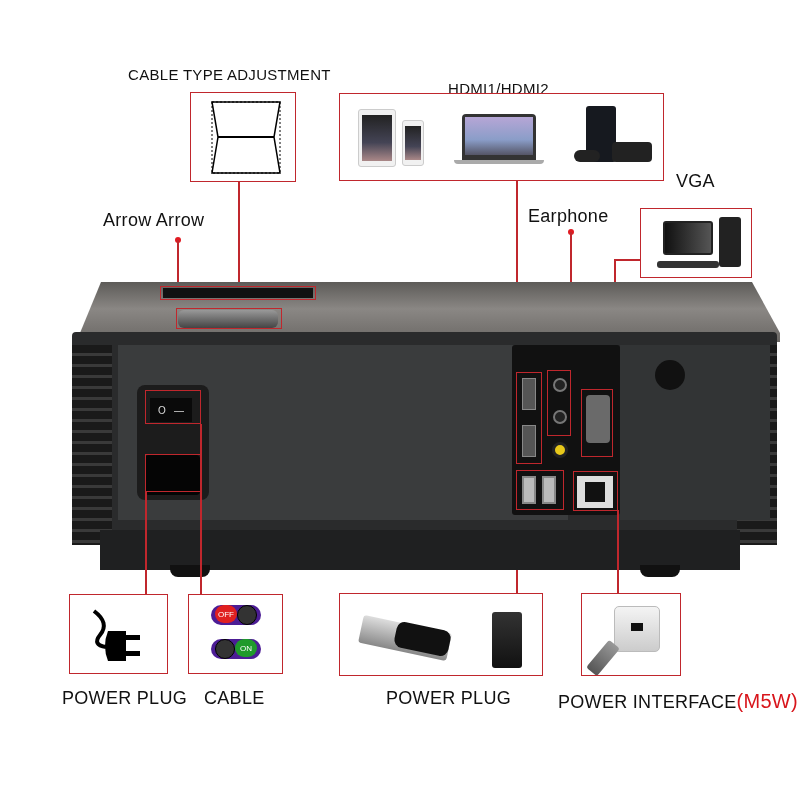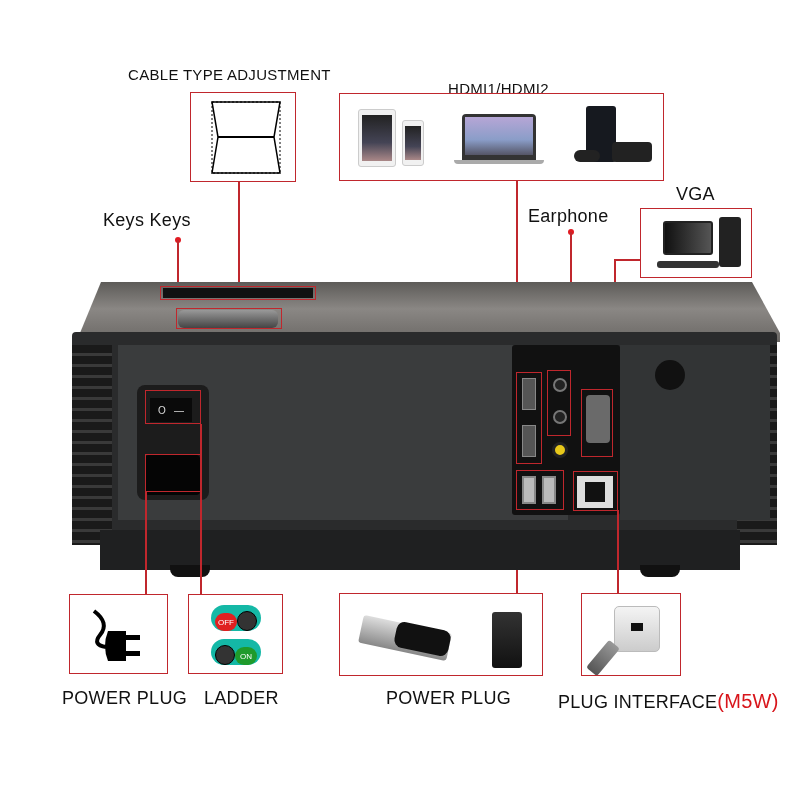--- a/index.html
+++ b/index.html
@@ -28,33 +28,33 @@
   .rj{position:absolute;left:577px;top:476px;width:36px;height:32px;background:#ddd}
   .rj i{position:absolute;left:8px;top:6px;width:20px;height:20px;background:#111}
   .jack{position:absolute;width:14px;height:14px;border-radius:50%;background:#222;border:2px solid #777}
   .rca{position:absolute;width:16px;height:16px;border-radius:50%;background:#e8c81a;border:3px solid #222}
   .vga{position:absolute;left:586px;top:395px;width:24px;height:48px;background:#6a6a6a;border-radius:4px}
   .usb{position:absolute;width:14px;height:28px;background:#bbb;border:2px solid #888}
   .knob{position:absolute;left:655px;top:360px;width:30px;height:30px;border-radius:50%;background:#111}
   .ibox{position:absolute;border:1.5px solid #c0272d}
   
   .dev{position:absolute;border-radius:3px}
-  .sw{position:absolute;width:50px;height:26px;border-radius:13px;background:#14b8a6;display:flex;align-items:flex-end;padding:0 4px}
+  .sw{position:absolute;width:50px;height:20px;border-radius:13px;background:#4c1d95;display:flex;align-items:flex-start;padding:0 4px}
   .sw .kn{width:20px;height:20px;border-radius:50%;background:#333;border:1px solid #000}
   .sw .tx{font-size:8px;color:#fff;width:22px;height:18px;border-radius:9px;display:flex;align-items:center;justify-content:center}
   .m5w{color:#d8151b;font-size:20px}
 </style>
 </head>
 <body>
 
 <div class="lbl" style="left:128px;top:66px">CABLE TYPE ADJUSTMENT</div>
 <div class="lbl" style="left:448px;top:80px">HDMI1/HDMI2</div>
-<div class="lbl big" style="left:103px;top:210px">Keys Keys</div>
+<div class="lbl big" style="left:103px;top:210px">Arrow Arrow</div>
 <div class="lbl big" style="left:528px;top:206px">Earphone</div>
-<div class="lbl big" style="left:676px;top:184px">VGA</div>
+<div class="lbl big" style="left:676px;top:171px">VGA</div>
 
 <div class="box" style="left:190px;top:92px;width:106px;height:90px">
   <svg width="104" height="88">
     <rect x="21" y="9" width="68" height="71" fill="none" stroke="#000" stroke-dasharray="2,2"></rect>
     <polygon points="21,9 89,9 83,44 89,80 21,80 27,44" fill="none" stroke="#000" stroke-width="1.5"></polygon>
     <line x1="27" y1="44" x2="83" y2="44" stroke="#000" stroke-width="2"></line>
   </svg>
 </div>
 <div class="ln" style="left:238px;top:182px;width:1.5px;height:133px"></div>
 
@@ -157,17 +157,17 @@
   <div class="dev" style="left:152px;top:18px;width:30px;height:56px;background:linear-gradient(#333,#111)"></div>
 </div>
 <div class="box" style="left:581px;top:593px;width:100px;height:83px">
   <div class="dev" style="left:32px;top:12px;width:46px;height:46px;background:linear-gradient(#f4f4f4,#ccc);border:1px solid #bbb;border-radius:5px">
       <div style="margin:16px auto;width:12px;height:8px;background:#111"></div>
     </div>
   <div class="dev" style="left:14px;top:46px;width:14px;height:36px;background:linear-gradient(#999,#555);transform:rotate(40deg)"></div>
 </div>
 
 <div class="lbl big" style="left:62px;top:688px">POWER PLUG</div>
-<div class="lbl big" style="left:204px;top:688px">LADDER</div>
+<div class="lbl big" style="left:204px;top:688px">CABLE</div>
 <div class="lbl big" style="left:386px;top:688px">POWER PLUG</div>
 <div class="lbl big" style="left:558px;top:690px">
-  <span>PLUG INTERFACE</span><span class="m5w">(M5W)</span>
+  <span>POWER INTERFACE</span><span class="m5w">(M5W)</span>
 </div>
 
 </body></html>

